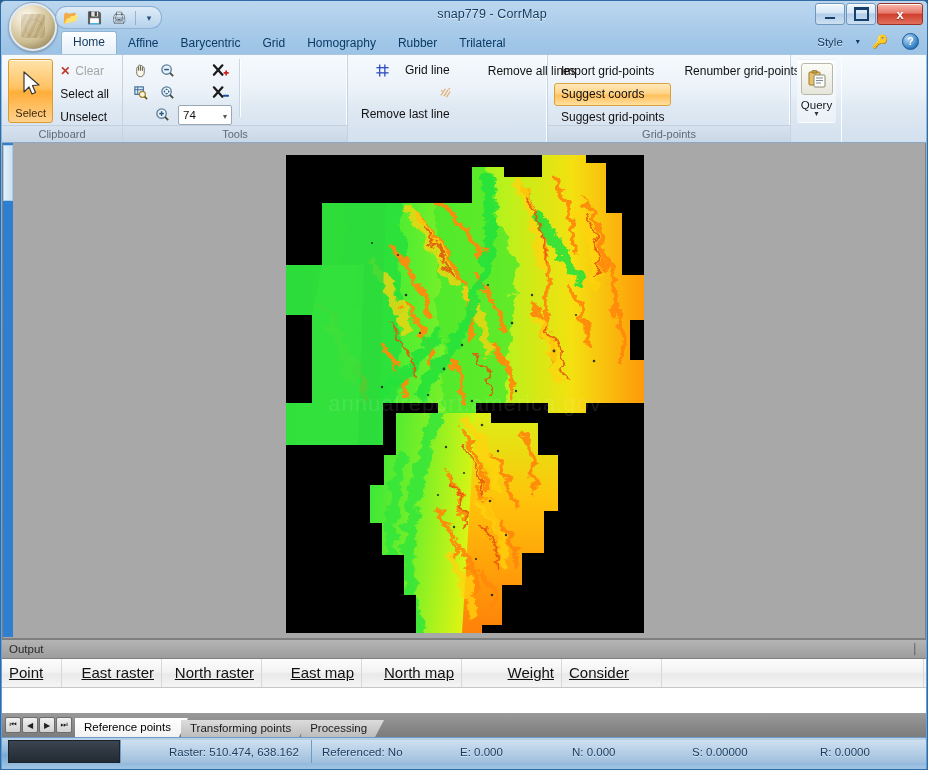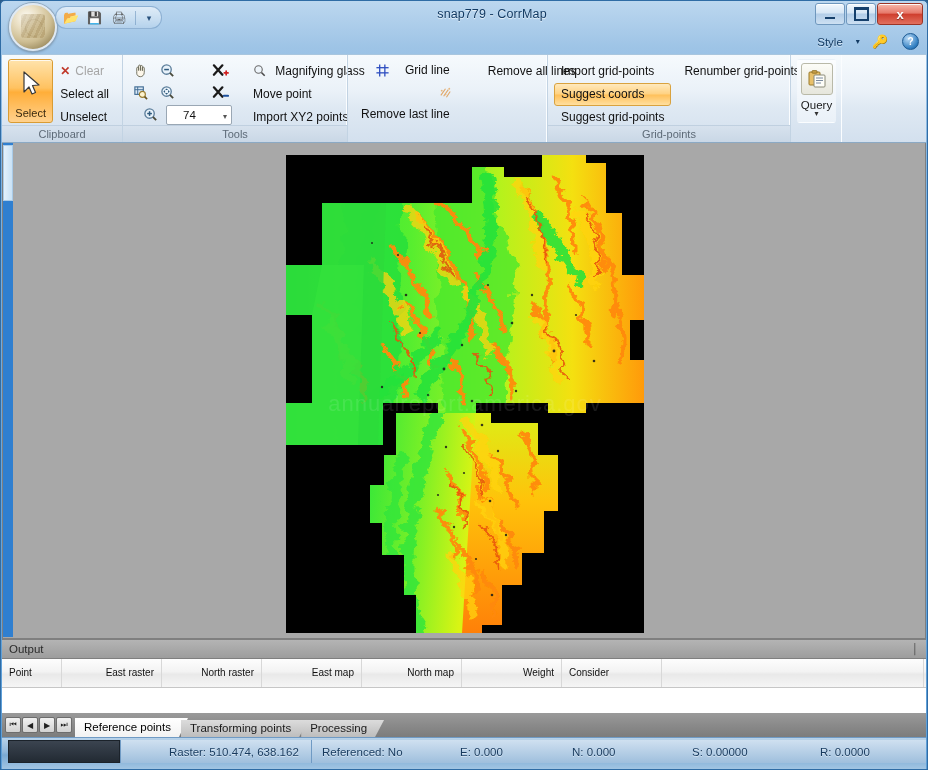--- a/index.html
+++ b/index.html
@@ -150,21 +150,21 @@
   .txtitem .xg{color:#c0392b;font-weight:bold;margin-right:5px;}
 
   .iconpad{display:flex;flex-direction:column;gap:1px;padding-top:1px;align-items:flex-end;}
   .iconrow{display:flex;align-items:center;gap:4px;height:21px;}
   .smic{
     width:21px;height:19px;display:flex;align-items:center;justify-content:center;
     cursor:pointer;border-radius:3px;border:1px solid transparent;
   }
   .zoombox{
     width:48px;height:18px;border:1px solid #9aa7b4;background:#fff;border-radius:2px;
-    display:flex;align-items:center;padding-left:16px;font-size:11.5px;color:#111;
+    display:flex;align-items:center;padding-left:4px;font-size:11.5px;color:#111;
     position:relative;cursor:pointer;
   }
   .zoombox .cz{position:absolute;right:4px;top:6px;font-size:8px;color:#555;}
   .vsep{width:1px;height:58px;background:#c8d6e3;margin:0 7px;box-shadow:1px 0 0 #fbfdff;}
 
   
   .canvas-wrap{
     position:absolute;left:1px;top:142px;width:924px;height:496px;
     background:#a8a8a8;box-sizing:border-box;
     border:1px solid #7f7f7f;border-top:none;
@@ -196,22 +196,22 @@
   .dock-pin{position:absolute;right:8px;top:3px;font-size:11px;color:#333;cursor:pointer;}
 
   .grid{
     position:absolute;left:1px;top:658px;width:924px;height:54px;
     background:#fff;border-bottom:1px solid #9a9a9a;box-sizing:border-box;
   }
   .grid-head{display:flex;height:28px;
     background:linear-gradient(180deg,#fdfdfd 0%,#f3f3f3 45%,#e9e9e9 55%,#f5f5f5 100%);
     border-bottom:1px solid #c6c6c6;}
   .gh{
-    font-size:10px;color:#111;line-height:27px;padding:0 7px;
-    border-right:1px solid #d8d8d8;box-sizing:border-box;white-space:nowrap;
+    font-size:15px;color:#111;line-height:27px;padding:0 7px;
+    border-right:1px solid #d8d8d8;box-sizing:border-box;white-space:nowrap;text-decoration:underline;
   }
   .gh.r{text-align:right;}
   .grid-body{height:25px;background:#fff;}
 
   
   .tabstrip{
     position:absolute;left:1px;top:712px;width:924px;height:24px;
     background:linear-gradient(180deg,#9a9a9a 0%,#8a8a8a 50%,#7c7c7c 100%);
     box-sizing:border-box;display:flex;align-items:flex-end;
   }
@@ -292,20 +292,29 @@
       <div class="wbtn">
         <div class="max-g"></div>
       </div>
       <div class="wbtn close">
         <span class="x-g">x</span>
       </div>
     </div>
   </div>
 
   <div class="tabrow">
+    <div class="tabs">
+      <div class="tab active">Home</div>
+      <div class="tab">Affine</div>
+      <div class="tab">Barycentric</div>
+      <div class="tab">Grid</div>
+      <div class="tab">Homography</div>
+      <div class="tab">Rubber</div>
+      <div class="tab">Trilateral</div>
+    </div>
     <div class="style-area">
       <span class="style-lbl">Style</span>
       <span class="style-caret">▾</span>
       <span class="key-ic">🔑</span>
       <span class="help-ic">?</span>
     </div>
   </div>
 
   <div class="ribbon">
 
@@ -390,32 +399,20 @@
             </span>
             <span class="zoombox">
               <span>74</span>
               <span class="cz">▾</span>
             </span>
           </div>
         </div>
 
         <div class="vsep"></div>
 
-        <div class="txtcol">
-          <div class="txtitem">
-            <span style="margin-right:6px">
-              <svg width="13" height="13" viewBox="0 0 16 16" style="vertical-align:-2px">
-                <circle cx="6.8" cy="6.8" r="4.6" fill="#eef5fb" stroke="#6b6b6b" stroke-width="1.4"></circle>
-                <line x1="10.4" y1="10.4" x2="14.4" y2="14.4" stroke="#4a4a4a" stroke-width="2"></line>
-              </svg>
-            </span><span>Magnifying glass</span>
-          </div>
-          <div class="txtitem">Move point</div>
-          <div class="txtitem">Import XY2 points</div>
-        </div>
       </div>
       <div class="group-title">Tools</div>
     </div>
 
 
     <div class="group" style="width:200px">
       <div class="group-body">
         <div class="iconpad">
           <div class="iconrow">
             <span class="smic">

